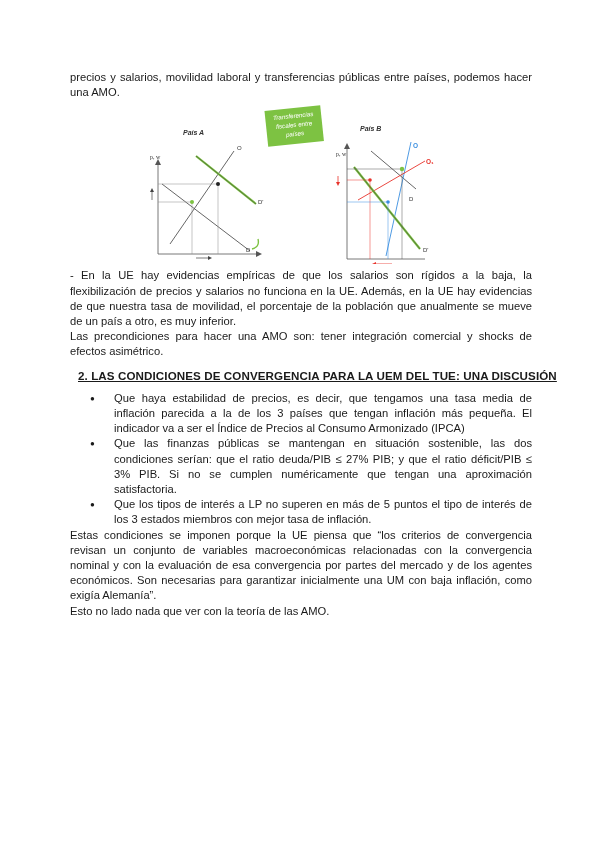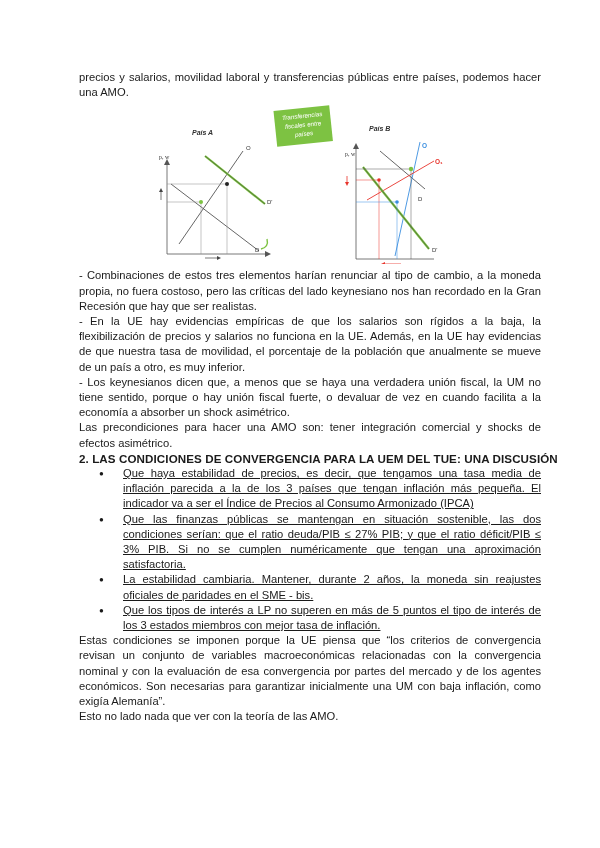--- a/index.html
+++ b/index.html
@@ -1,30 +1,30 @@
 <!DOCTYPE html>
 <html><head>
 <meta charset="utf-8">
 <style>
   html, body { margin: 0; padding: 0; background: #ffffff; }
   body { width: 600px; height: 848px; position: relative; overflow: hidden; }
   .page {
-    position: absolute; left: 79px; top: 70px; width: 462px;
+    position: absolute; left: 70px; top: 70px; width: 462px;
     font-family: "Liberation Sans", sans-serif; font-size: 11.2px;
     line-height: 15.2px; color: #1a1a1a;
   }
   p { margin: 0; text-align: justify; }
   .fig { position: relative; height: 160px; margin: 4px 0 4px 0; }
   .fig svg { position: absolute; left: 0; top: 0; }
   h2 {
-    margin: 0; font-size: 11.6px; font-weight: bold; 
+    margin: 8px; font-size: 11.6px; font-weight: bold; text-decoration: underline;
     line-height: 15.2px; white-space: nowrap; letter-spacing: 0.1px;
   }
   ul { margin: 0; padding-left: 44px; list-style: none; }
-  li { position: relative; text-align: justify; text-decoration: underline; }
+  li { position: relative; text-align: justify; }
   li::before {
     content: "\25CF"; position: absolute; left: -24px; top: 0; font-size: 8px;
   }
 </style>
 </head>
 <body>
 
 <div class="page">
   <p>precios y salarios, movilidad laboral y transferencias públicas entre países, podemos hacer una AMO.</p>
 
@@ -99,29 +99,26 @@
         <circle cx="300" cy="76" r="1.8" fill="#e8332b"></circle>
         <circle cx="318" cy="98" r="1.8" fill="#3b8fe0"></circle>
         <line x1="268" y1="72" x2="268" y2="80" stroke="#e8332b" stroke-width="0.8"></line>
         <polygon points="266,78 268,82 270,78" fill="#e8332b"></polygon>
         <line x1="304" y1="160" x2="322" y2="160" stroke="#e8332b" stroke-width="0.8"></line>
         <polygon points="306,158 302,160 306,162" fill="#e8332b"></polygon>
       </g>
     </svg>
   </div>
 
-  <p>- Combinaciones de estos tres elementos harían renunciar al tipo de cambio, a la moneda propia, no fuera costoso, pero las críticas del lado keynesiano nos han recordado en la Gran Recesión que hay que ser realistas.</p>
   <p>- En la UE hay evidencias empíricas de que los salarios son rígidos a la baja, la flexibilización de precios y salarios no funciona en la UE. Además, en la UE hay evidencias de que nuestra tasa de movilidad, el porcentaje de la población que anualmente se mueve de un país a otro, es muy inferior.</p>
-  <p>- Los keynesianos dicen que, a menos que se haya una verdadera unión fiscal, la UM no tiene sentido, porque o hay unión fiscal fuerte, o devaluar de vez en cuando facilita a la economía a absorber un shock asimétrico.</p>
   <p>Las precondiciones para hacer una AMO son: tener integración comercial y shocks de efectos asimétrico.</p>
 
   <h2>2. LAS CONDICIONES DE CONVERGENCIA PARA LA UEM DEL TUE: UNA DISCUSIÓN</h2>
 
   <ul>
     <li>Que haya estabilidad de precios, es decir, que tengamos una tasa media de inflación parecida a la de los 3 países que tengan inflación más pequeña. El indicador va a ser el Índice de Precios al Consumo Armonizado (IPCA)</li>
     <li>Que las finanzas públicas se mantengan en situación sostenible, las dos condiciones serían: que el ratio deuda/PIB ≤ 27% PIB; y que el ratio déficit/PIB ≤ 3% PIB. Si no se cumplen numéricamente que tengan una aproximación satisfactoria.</li>
-    <li>La estabilidad cambiaria. Mantener, durante 2 años, la moneda sin reajustes oficiales de paridades en el SME - bis.</li>
     <li>Que los tipos de interés a LP no superen en más de 5 puntos el tipo de interés de los 3 estados miembros con mejor tasa de inflación.</li>
   </ul>
 
   <p>Estas condiciones se imponen porque la UE piensa que “los criterios de convergencia revisan un conjunto de variables macroeconómicas relacionadas con la convergencia nominal y con la evaluación de esa convergencia por partes del mercado y de los agentes económicos. Son necesarias para garantizar inicialmente una UM con baja inflación, como exigía Alemanía”.</p>
   <p>Esto no lado nada que ver con la teoría de las AMO.</p>
 </div>
 
 </body></html>

